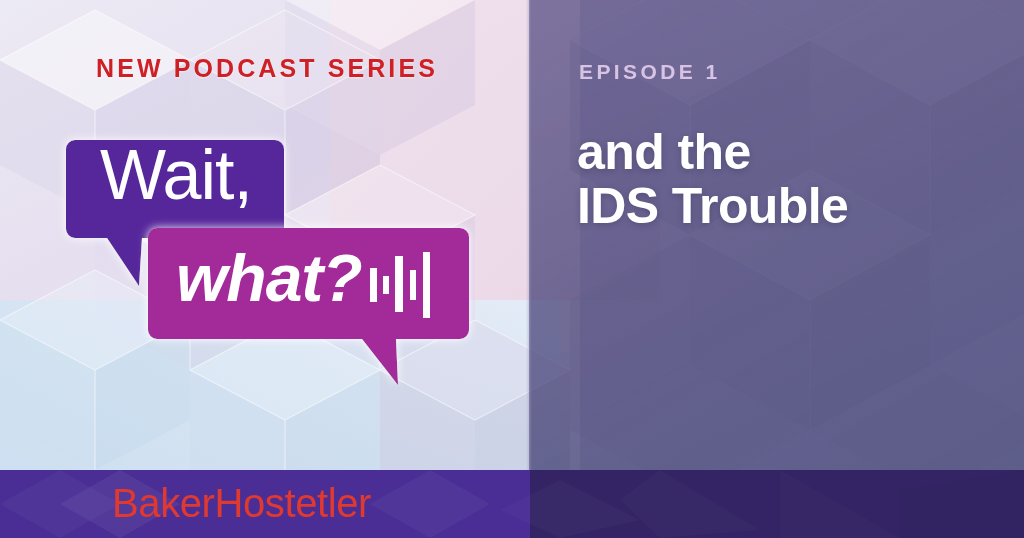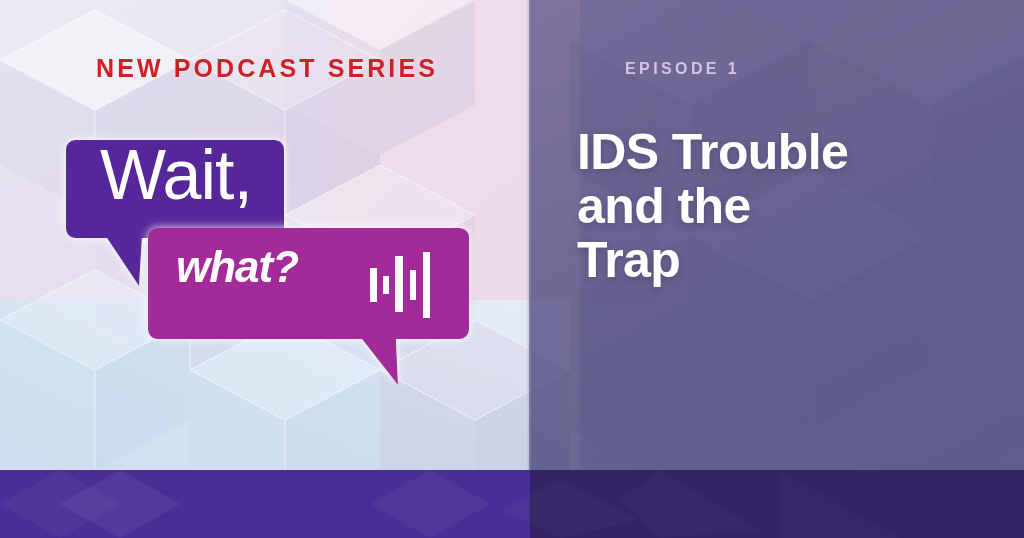--- a/index.html
+++ b/index.html
@@ -47,34 +47,33 @@
   .bubbles svg{display:block;width:440px;height:275px;}
 
   .bub-text-1{
     position:absolute;left:100px;top:140px;
     font-size:70px;font-weight:normal;color:#ffffff;
     letter-spacing:-1px;line-height:1;
     white-space:nowrap;
   }
   .bub-text-2{
     position:absolute;left:176px;top:245px;
-    font-size:44px;font-weight:bold;font-style:italic;color:#ffffff;
+    font-size:66px;font-weight:bold;font-style:italic;color:#ffffff;
     letter-spacing:-1px;line-height:1;
     white-space:nowrap;
   }
   .waves{position:absolute;left:368px;top:252px;width:80px;height:66px;}
   .waves svg{display:block}
 
   
   .ep-label{
     position:absolute;left:579px;top:60px;
-    font-size:16px;font-weight:bold;letter-spacing:3.4px;
+    font-size:21px;font-weight:bold;letter-spacing:3.4px;
     color:#d9c3e4;
     white-space:nowrap;
-    margin-left:46px;
   }
   .ep-title{
     position:absolute;left:577px;top:125px;width:380px;
     font-size:50px;font-weight:bold;line-height:1.08;
     color:#ffffff;letter-spacing:-.6px;
     text-shadow:0 2px 6px rgba(40,35,70,.30);
   }
   .ep-title .ln{display:block;white-space:nowrap;}
 
   
@@ -246,35 +245,35 @@
       <rect x="15" y="24" width="6" height="18" fill="#ffffff"></rect>
       <rect x="27" y="4" width="8" height="56" fill="#ffffff"></rect>
       <rect x="42" y="18" width="6" height="30" fill="#ffffff"></rect>
       <rect x="55" y="0" width="7" height="66" fill="#ffffff"></rect>
     </svg>
   </div>
 
   <div class="ep-label">EPISODE 1</div>
 
   <div class="ep-title">
+    <span class="ln">and the</span>
     <span class="ln">IDS Trouble</span>
-    <span class="ln">and the</span>
-    <span class="ln">Trap</span>
   </div>
 
   <div class="footer">
     <div class="footer-l"></div>
     <div class="footer-r"></div>
     <svg viewBox="0 0 1024 68" preserveAspectRatio="none" aria-hidden="true">
       <g opacity=".35">
         <polygon points="0,34 60,0 120,34 60,68" fill="#ffffff" opacity=".10"></polygon>
         <polygon points="120,0 180,34 120,68 60,34" fill="#ffffff" opacity=".16"></polygon>
         <polygon points="430,0 490,34 430,68 370,34" fill="#ffffff" opacity=".12"></polygon>
         <polygon points="560,10 640,50 560,68 500,40" fill="#ffffff" opacity=".07"></polygon>
         <polygon points="660,0 760,60 660,68 620,30" fill="#ffffff" opacity=".06"></polygon>
         <polygon points="780,0 900,68 780,68" fill="#ffffff" opacity=".05"></polygon>
         <polygon points="900,20 1024,0 1024,68 900,68" fill="#000000" opacity=".08"></polygon>
       </g>
     </svg>
   </div>
 
+  <div class="brand">BakerHostetler</div>
 
 </div>
 
 </body></html>

